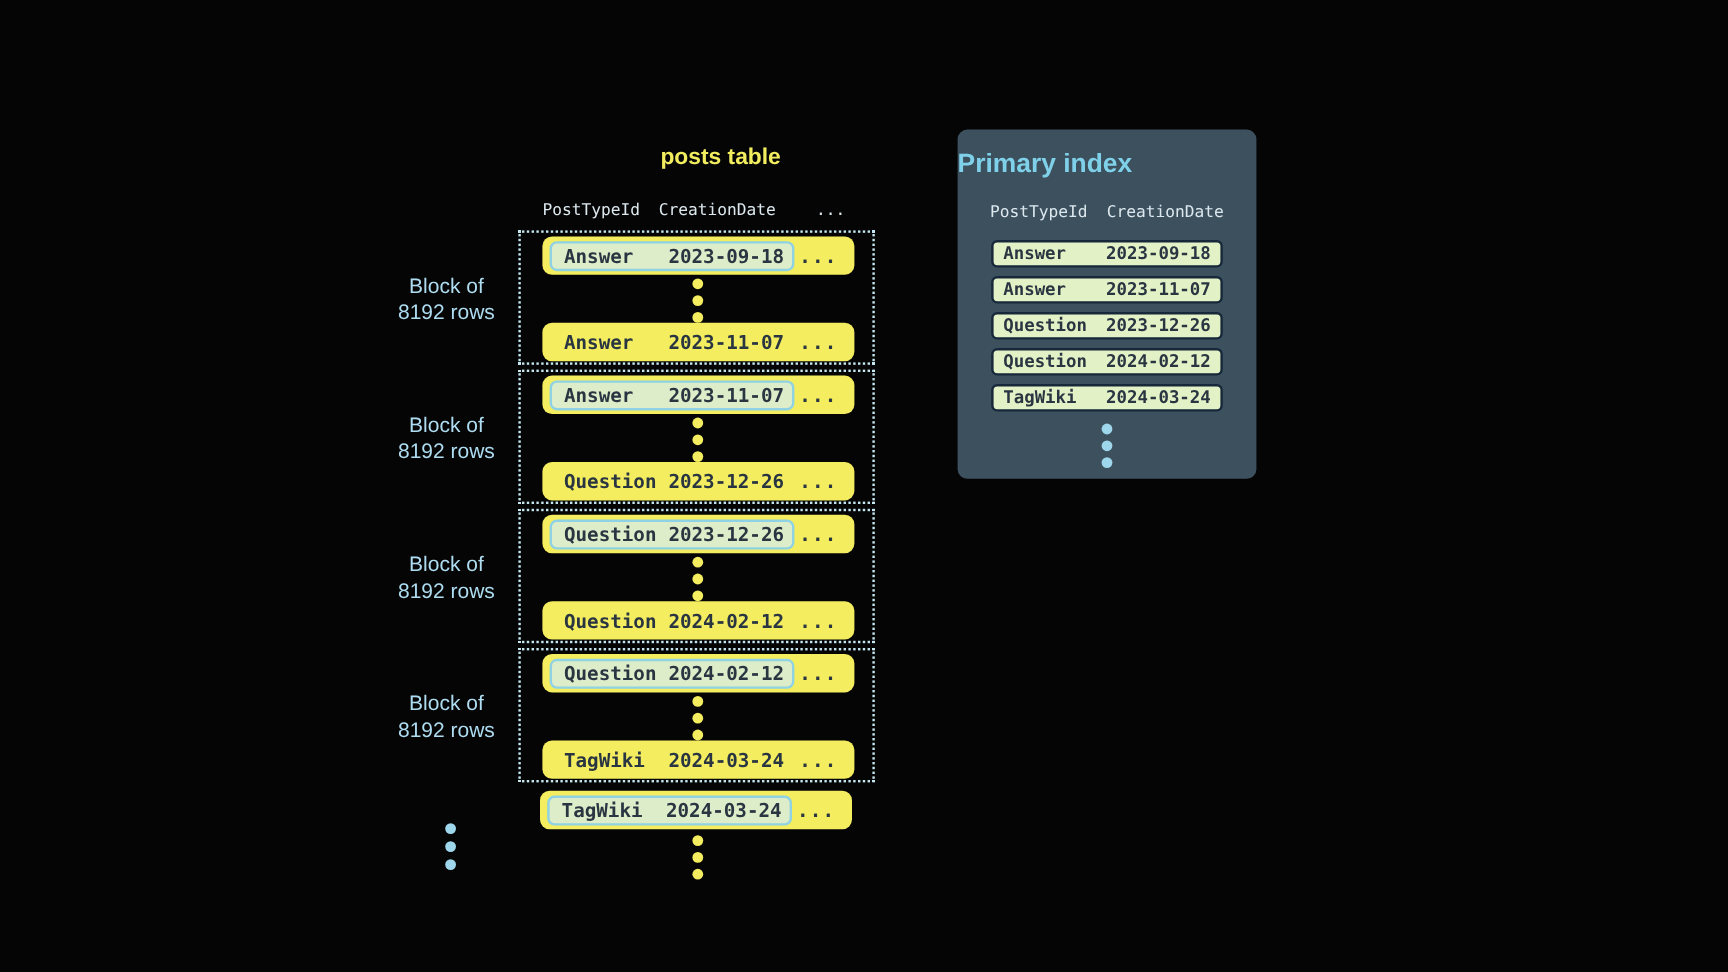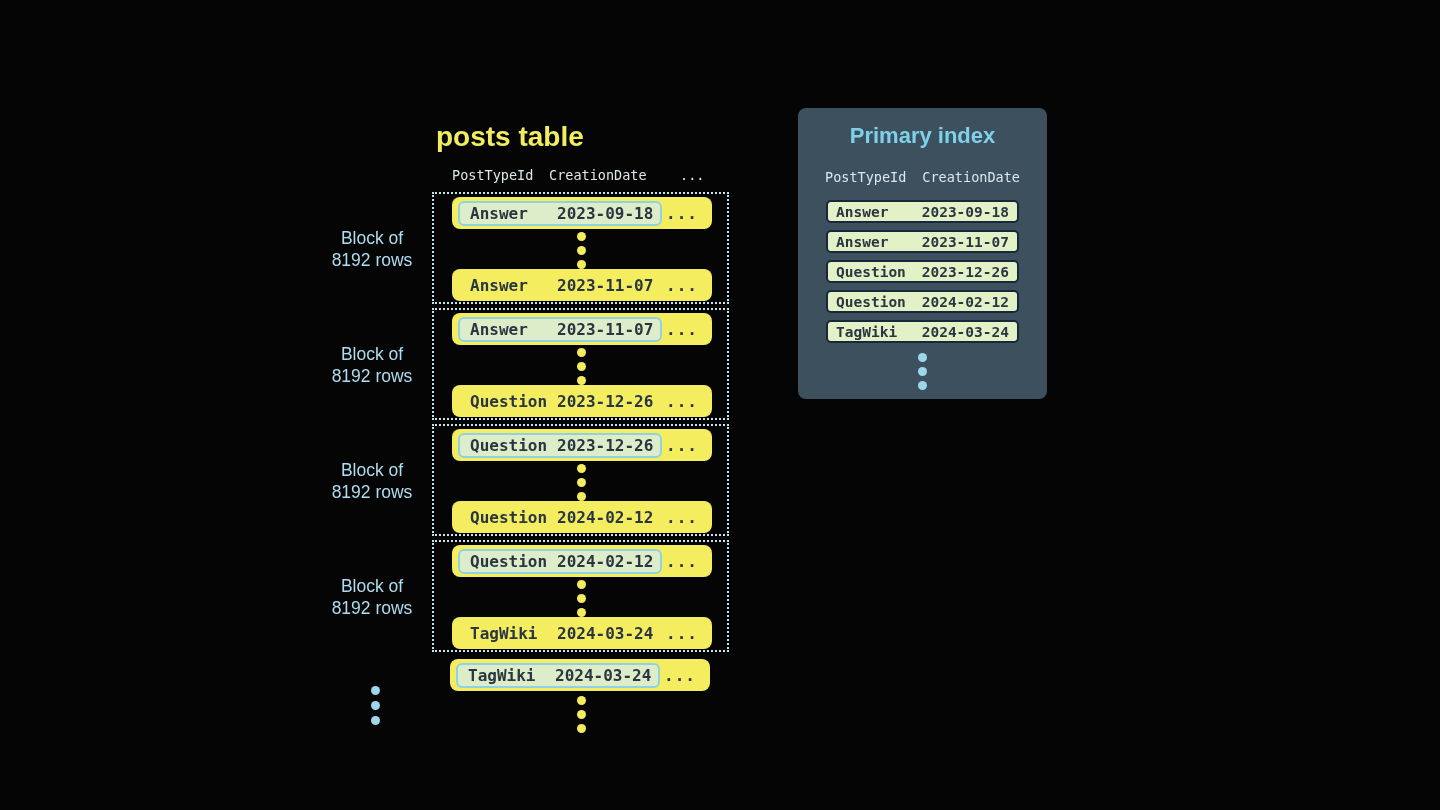--- a/index.html
+++ b/index.html
@@ -21,22 +21,22 @@
   *{margin:0;padding:0;box-sizing:border-box;}
   html,body{width:1440px;height:810px;overflow:hidden;}
   body{
     background:var(--background);
     position:relative;
     font-family:"Liberation Sans", sans-serif;
   }
 
   
   .posts-title{
-    position:absolute;left:436px;top:121px;width:297px;
-    font-size:28px;font-weight:600;
+    position:absolute;left:452px;top:121px;width:297px;
+    text-align:center;font-size:19px;font-weight:600;
     color:var(--title-yellow);
   }
   .posts-header{
     position:absolute;left:452px;top:167px;
     display:flex;align-items:center;
     font-family:"DejaVu Sans Mono","Liberation Mono",monospace;
     font-size:13.5px;color:var(--header-text);letter-spacing:0;
   }
   .posts-header .col-type{width:97px;}
   .posts-header .col-date{width:98px;}
@@ -79,21 +79,21 @@
   
   #overflow-row-slot{position:absolute;left:434px;top:659px;width:297px;height:32px;}
   #overflow-row-slot .prow{left:16px;top:0;}
 
   
   .index-panel{
     position:absolute;left:798px;top:108px;width:249px;height:291px;
     background:var(--index-panel);border-radius:8px;
   }
   .index-title{
-    position:absolute;left:0;top:15px;width:249px;text-align:center;
+    position:absolute;left:0;top:15px;width:249px;text-align:left;
     font-size:22px;font-weight:600;color:var(--index-title);
   }
   .index-header{
     position:absolute;left:0;top:61px;width:249px;
     display:flex;justify-content:center;gap:16px;
     font-family:"DejaVu Sans Mono","Liberation Mono",monospace;
     font-size:13.5px;color:var(--header-text);
   }
   .ipill{
     position:absolute;left:28px;width:193px;height:23px;

